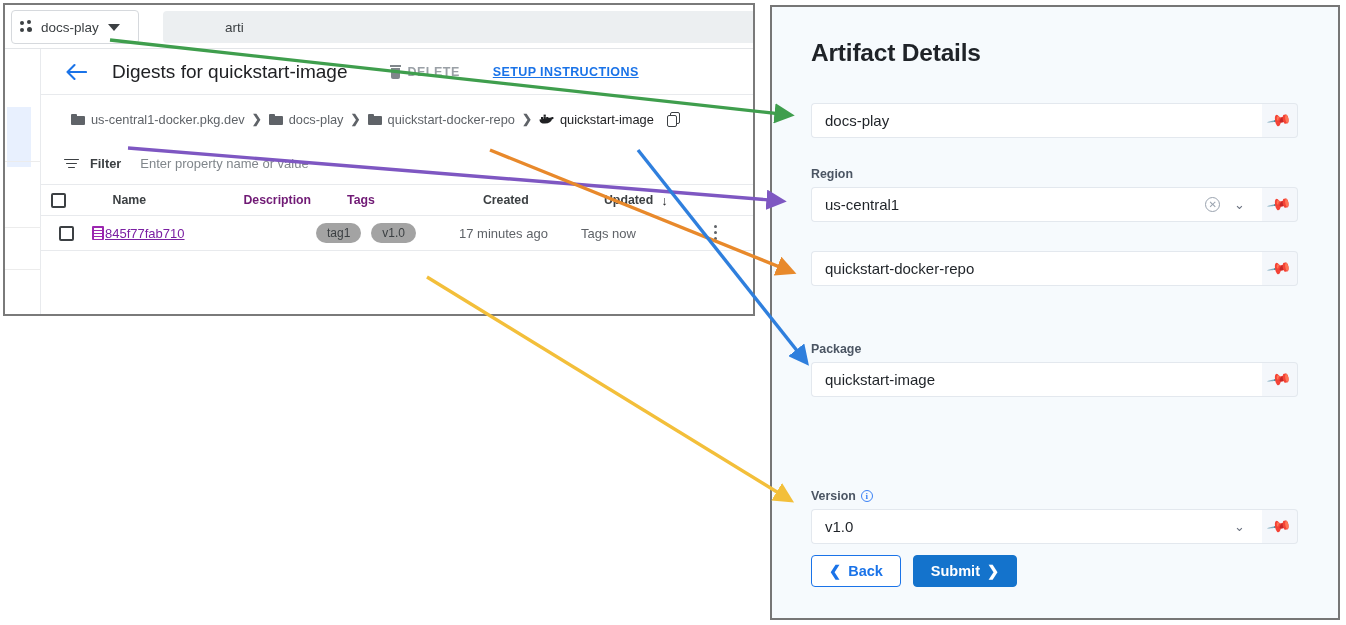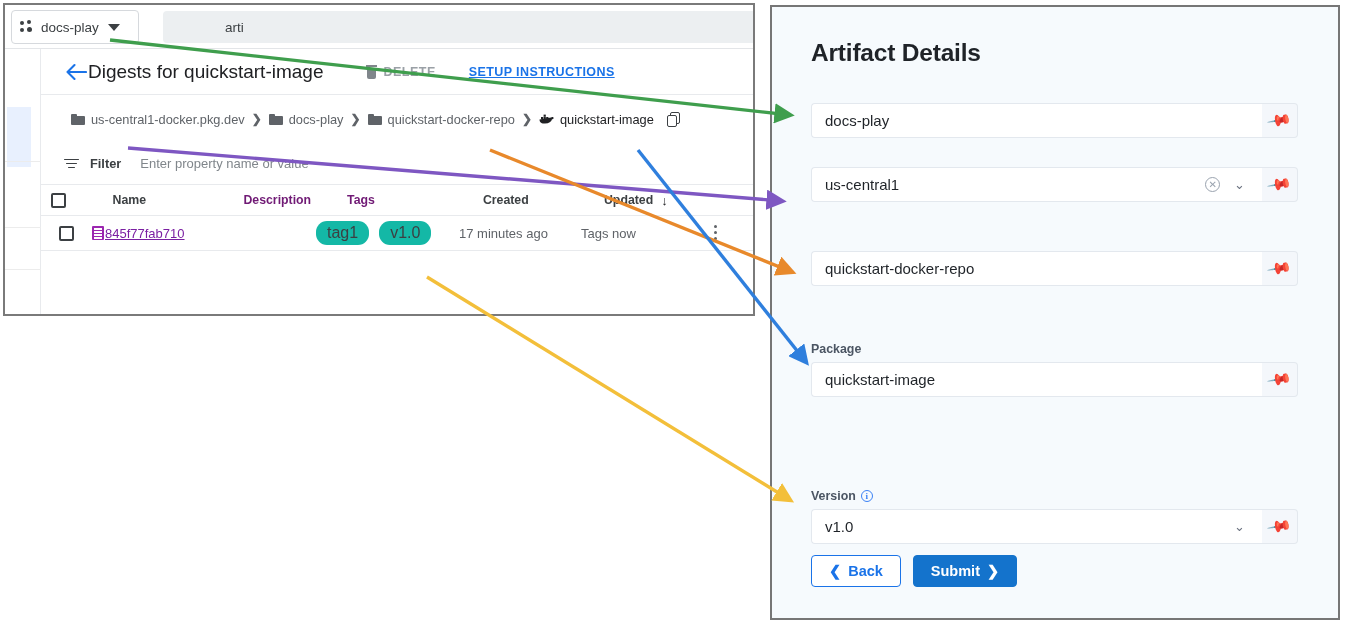--- a/index.html
+++ b/index.html
@@ -72,21 +72,21 @@
   .page-head {
     position: absolute; left: 0; top: 0; width: 100%; height: 46px;
     border-bottom: 1px solid #e8eaed;
     display: flex; align-items: center;
   }
   .back-arrow {
     margin-left: 23px; width: 24px; height: 24px; color: #1a73e8;
     display: flex; align-items: center; justify-content: center;
   }
   .page-title {
-    margin-left: 0; font-size: 19px; color: #202124; font-weight: 400;
+    margin-left: 24px; font-size: 19px; color: #202124; font-weight: 400;
     white-space: nowrap;
   }
   .head-actions { margin-left: 42px; display: flex; align-items: center; gap: 33px; }
   .act-delete {
     display: flex; align-items: center; gap: 5px;
     font-size: 12.5px; font-weight: 700; letter-spacing: .5px; color: #9aa0a6;
   }
   .trash-ico { width: 13px; height: 14px; position: relative; flex: none; }
   .trash-ico .lid { position:absolute; left:1px; top:0; width:11px; height:2px; background:#80868b; }
   .trash-ico .can { position:absolute; left:2px; top:3px; width:9px; height:11px; background:#80868b; border-radius:0 0 2px 2px;}
@@ -133,22 +133,22 @@
   .c-tags { width: 143px; display:flex; align-items:center; gap: 10px;}
   .c-created { width: 122px; }
   .c-updated { width: 108px; display:flex; align-items:center; gap:8px;}
   .c-kebab { width: 54px; display:flex; align-items:center; justify-content:center;}
   .tbl-row.head .c-desc, .tbl-row.head .c-tags { color: #701a75; }
   .digest-link { display:flex; align-items:center; gap: 1px; }
   .digest-ico { width: 12px; height: 14px; background:#9c27b0; border-radius:1px; position:relative;}
   .digest-ico:after{content:"";position:absolute;left:2px;top:2px;width:8px;height:1.5px;background:#fff;box-shadow:0 3px 0 #fff,0 6px 0 #fff,0 9px 0 #fff;}
   .digest-text { color:#7b1fa2; text-decoration: underline; font-size: 13px; }
   .chip {
-    background:#14b8a6; border-radius: 11px; padding: 3px 11px;
-    font-size: 16px; color:#3c4043;
+    background:#a3a3a3; border-radius: 11px; padding: 3px 11px;
+    font-size: 12px; color:#3c4043;
   }
   .kebab { width:4px; height:16px; position:relative; }
   .kebab i { position:absolute; left:0; width:3.4px; height:3.4px; border-radius:50%; background:#5f6368;}
   .kebab i:nth-child(1){top:0;} .kebab i:nth-child(2){top:6px;} .kebab i:nth-child(3){top:12px;}
   .sort-arrow { font-size: 13px; color:#202124; }
 
   
   .right-panel {
     position: absolute; left: 770px; top: 5px;
     width: 570px; height: 615px;
@@ -367,20 +367,21 @@
         <div class="input-box">
           <span class="val">docs-play</span>
         </div>
         <div class="pin-btn">
           <span class="pin-ico">📌</span>
         </div>
       </div>
     </div>
 
     <div class="field" style="top:160px;">
+      <div class="field-label">Region</div>
       <div class="input-wrap">
         <div class="input-box">
           <span class="val">us-central1</span>
           <span class="clear-ico">✕</span>
           <span class="chev">⌄</span>
         </div>
         <div class="pin-btn">
           <span class="pin-ico">📌</span>
         </div>
       </div>

